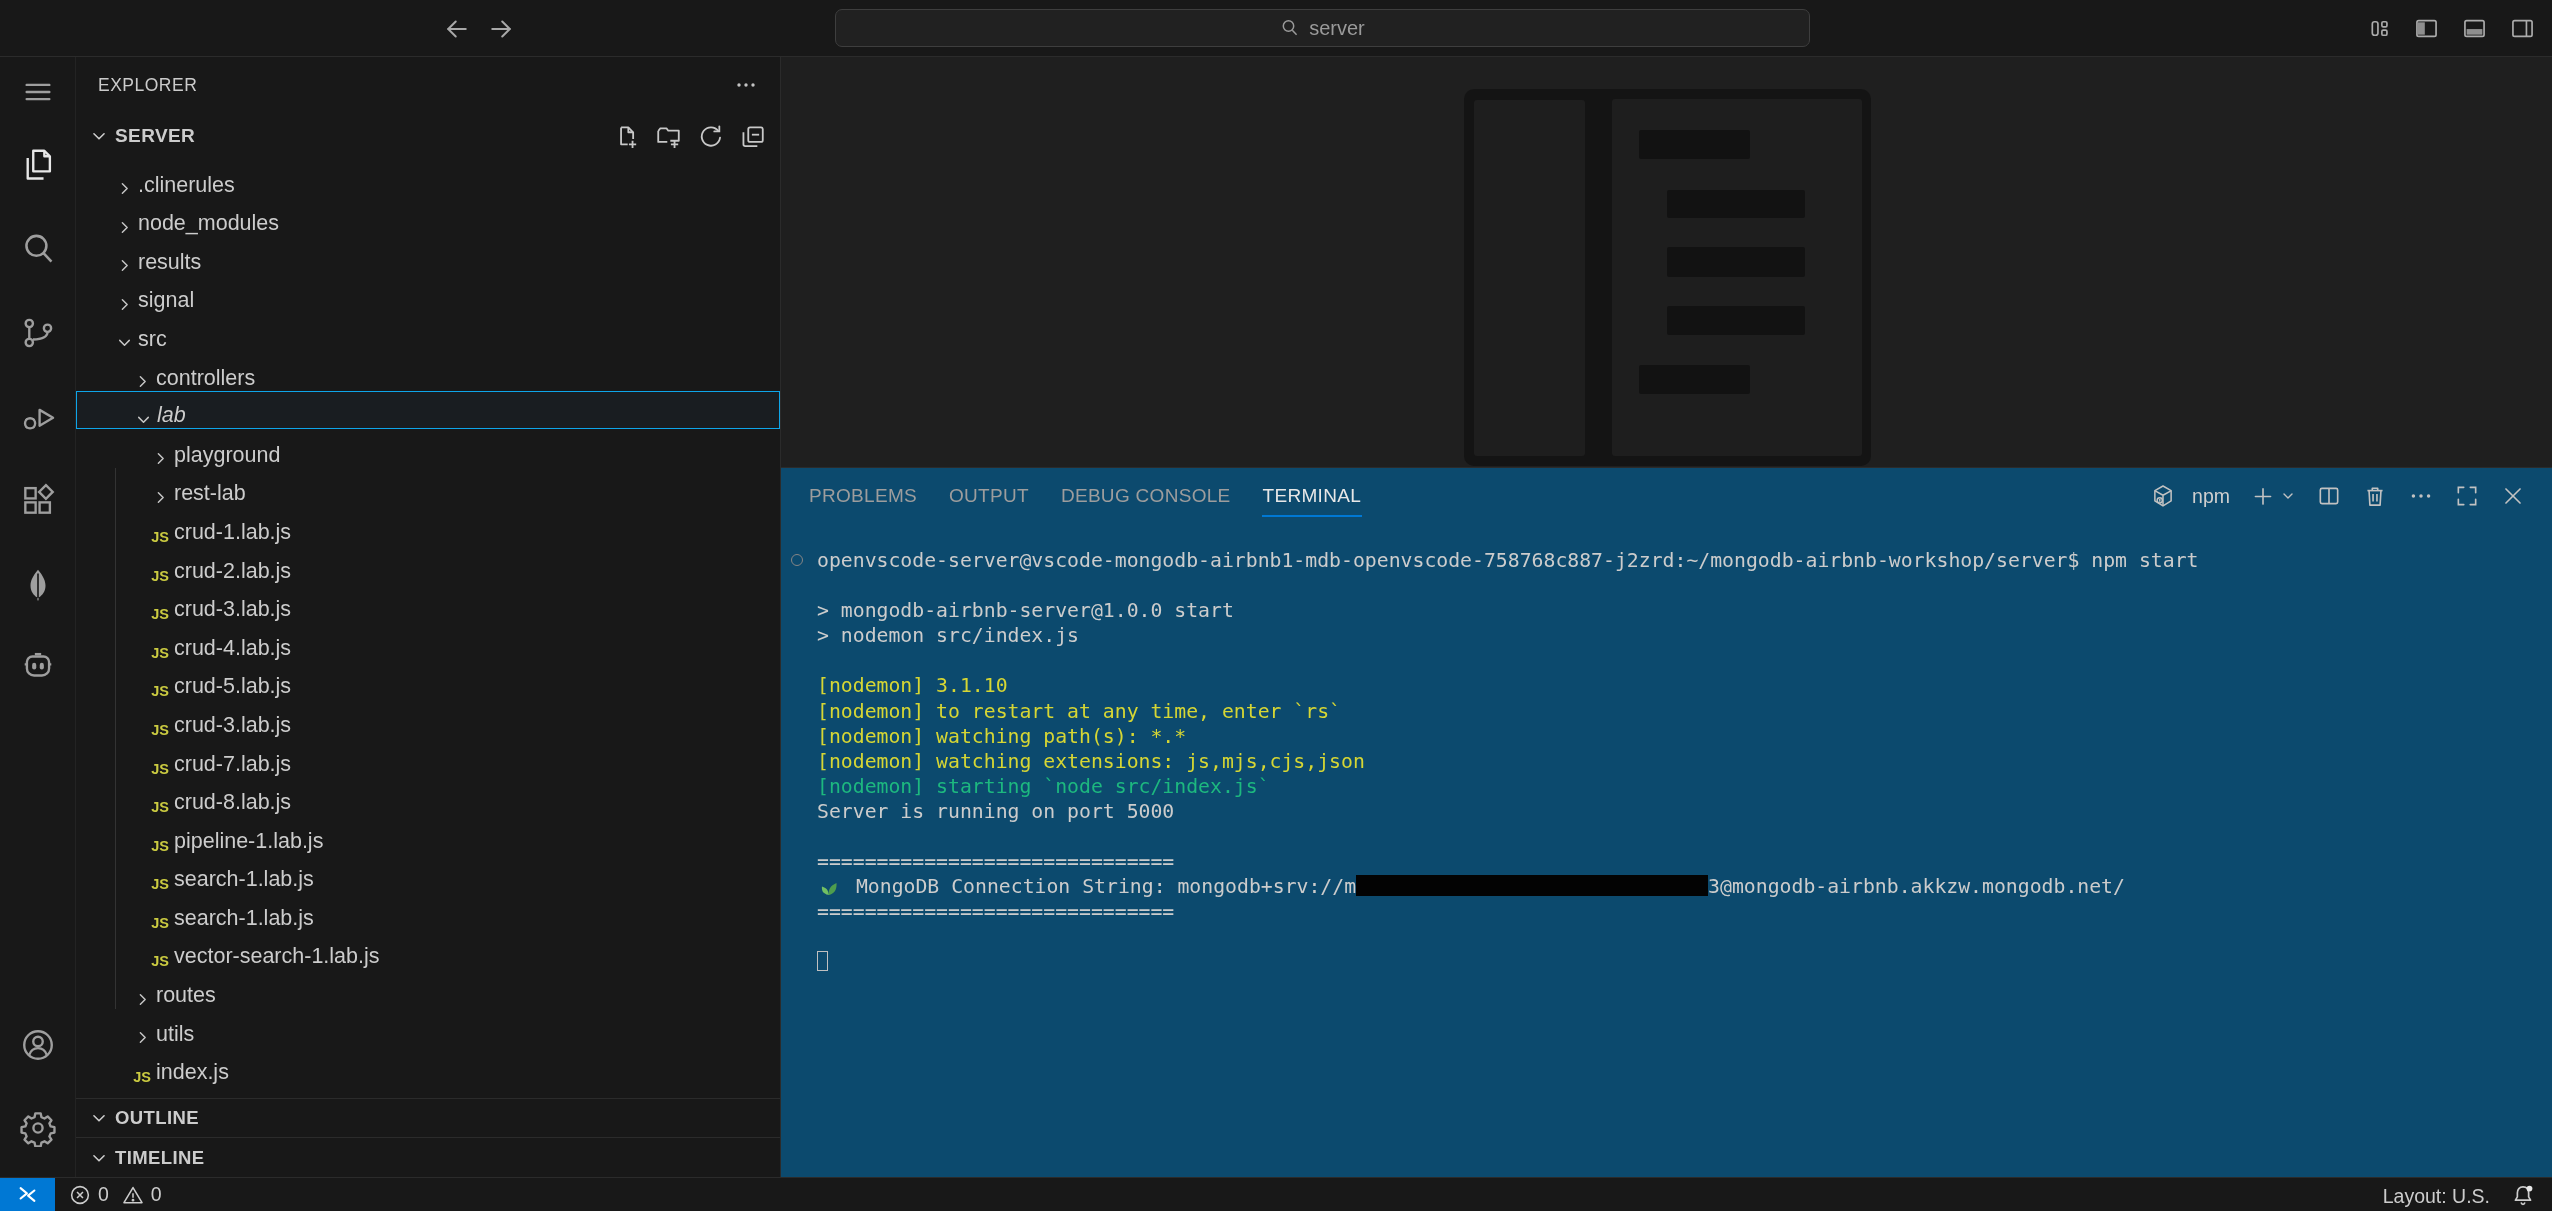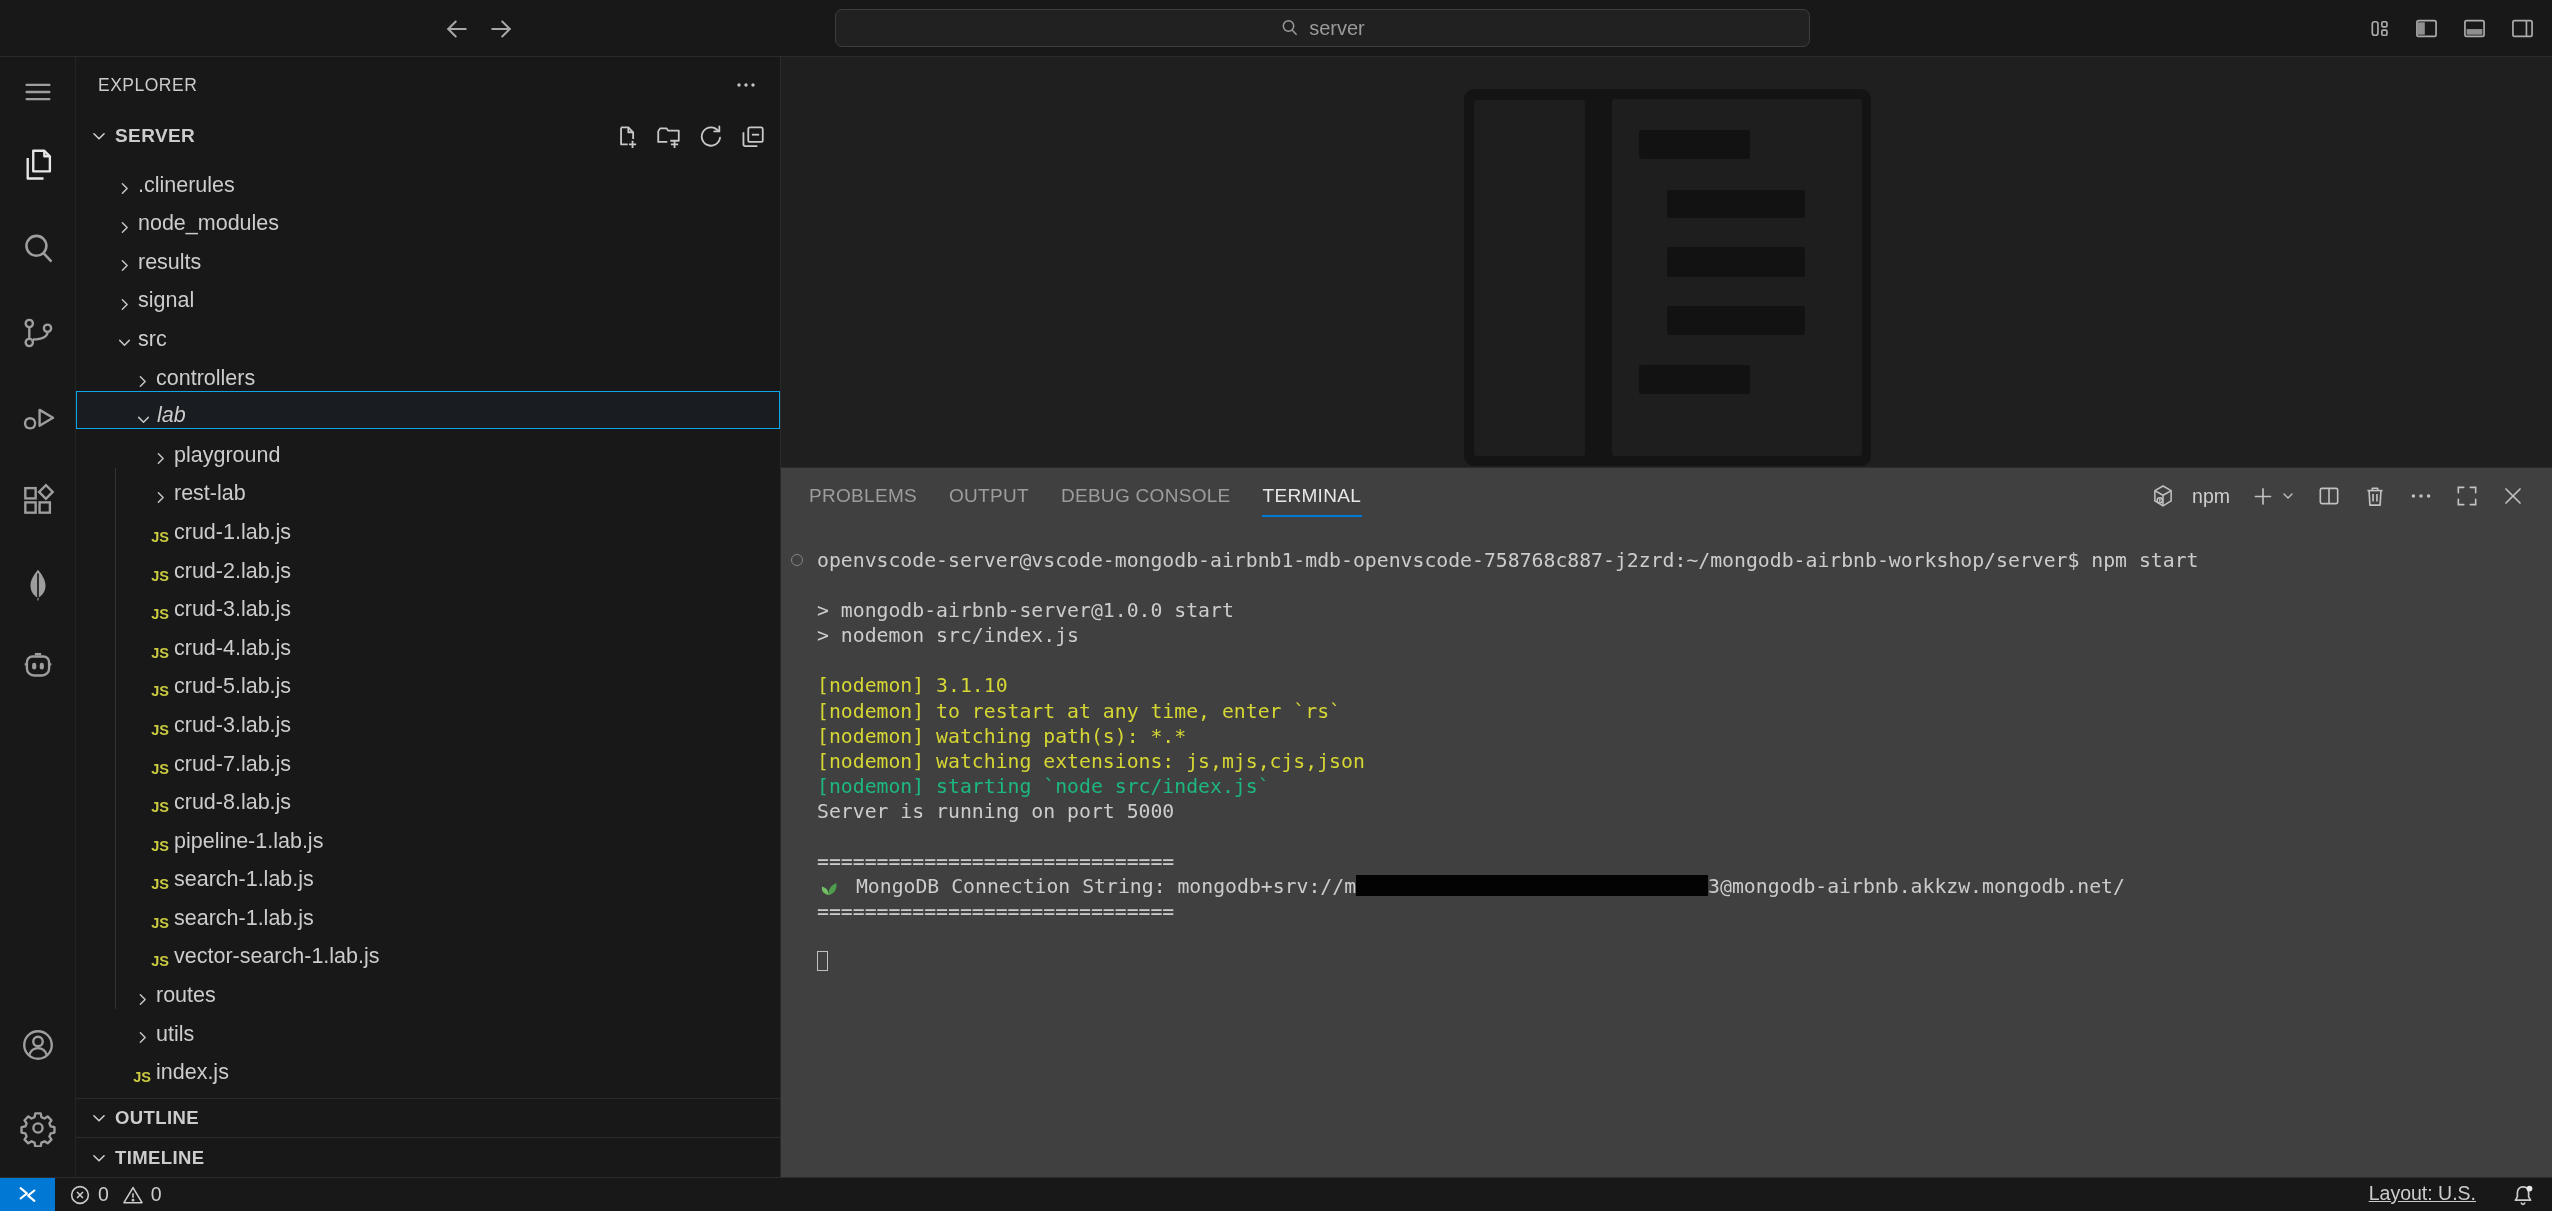--- a/index.html
+++ b/index.html
@@ -45,21 +45,21 @@
   .timeline-row { top:1080px; height:40px; }
 
   
   .editor { position:absolute; left:781px; top:57px; width:1771px; height:410px; background:#1f1f1f; }
   .watermark { position:absolute; left:683px; top:32px; width:407px; height:377px; background:#141414; border-radius:10px; }
   .wm-left { position:absolute; left:10px; top:11px; width:111px; height:356px; background:#1e1e1e; border-radius:3px; }
   .wm-right { position:absolute; left:148px; top:10px; width:250px; height:357px; background:#1e1e1e; border-radius:3px; }
   .wm-bar { position:absolute; background:#121212; border-radius:2px; }
 
   
-  .panel { position:absolute; left:781px; top:467px; width:1771px; height:710px; background:#404040; border-top:1px solid #2b2b2b; }
+  .panel { position:absolute; left:781px; top:467px; width:1771px; height:710px; background:#0c4a6e; border-top:1px solid #2b2b2b; }
   .panel-header { position:absolute; left:0; top:0; width:100%; height:56px; display:flex; align-items:center; }
   .tabs { display:flex; margin-left:12px; height:100%; }
   .tab { position:relative; display:flex; align-items:center; padding:0 16px; font-size:19px; letter-spacing:.3px; color:#9d9d9d; height:100%; }
   .tab.active { color:#e7e7e7; }
   .tab.active::after { content:""; position:absolute; left:15px; right:15px; bottom:7px; height:2.5px; background:#0078d4; }
   .panel-toolbar { position:absolute; right:26px; top:0; height:56px; display:flex; align-items:center; gap:20px; color:#c2c2c2; }
   .npm-group { display:flex; align-items:center; gap:16px; }
   .npm-label { font-size:19.5px; color:#cfcfcf; }
   .pt-ic { width:26px; height:26px; display:flex; align-items:center; justify-content:center; }
   .plus-group { display:flex; align-items:center; gap:3px; }
@@ -70,21 +70,21 @@
   .cmd-dot { position:absolute; left:-26px; top:6px; width:12px; height:12px; border:1.5px solid #858585; border-radius:50%; }
   .redact { display:inline-block; width:352px; height:21px; background:#030303; vertical-align:middle; transform:translateY(-2px); }
   .cursor { display:inline-block; width:11px; height:20px; border:1.5px solid #c0c0c0; vertical-align:middle; transform:translateY(-2px); }
   .leaf-ic { display:inline-block; vertical-align:middle; transform:translateY(-2px); margin-right:4px; }
 
   
   .statusbar { position:absolute; left:0; top:1177px; width:2552px; height:34px; background:#181818; border-top:1px solid #2b2b2b; display:flex; align-items:center; font-size:19.5px; color:#cccccc; }
   .remote-box { width:55px; height:100%; background:#0078d4; display:flex; align-items:center; justify-content:center; color:#fff; }
   .problems { display:flex; align-items:center; gap:7px; margin-left:14px; }
   .prob-ic { width:22px; height:22px; display:flex; align-items:center; justify-content:center; }
-  .sb-right { margin-left:auto; display:flex; align-items:flex-start; gap:34px; padding-right:16px;text-decoration:underline; }
+  .sb-right { margin-left:auto; display:flex; align-items:flex-end; gap:20px; padding-right:16px; }
   .bell-wrap { width:26px; height:26px; display:flex; align-items:center; justify-content:center; }
   svg { display:block; }
 </style>
 </head>
 <body>
 
 <div class="app">
 
   <header class="titlebar">
     <div class="nav-arrows">

